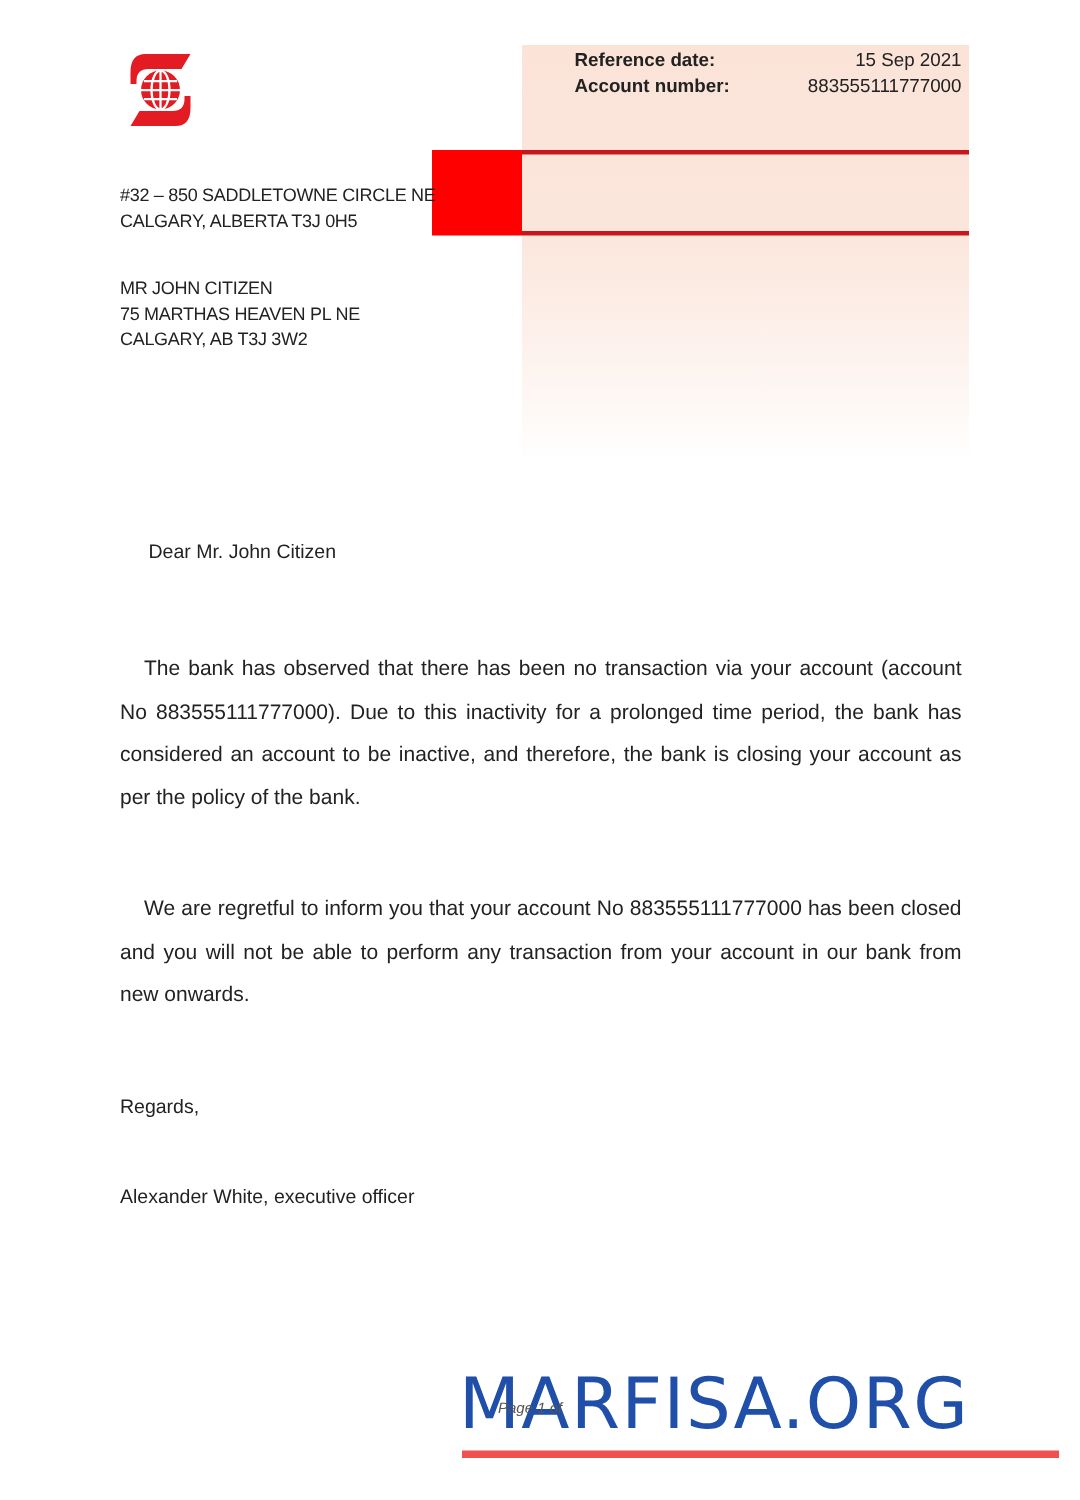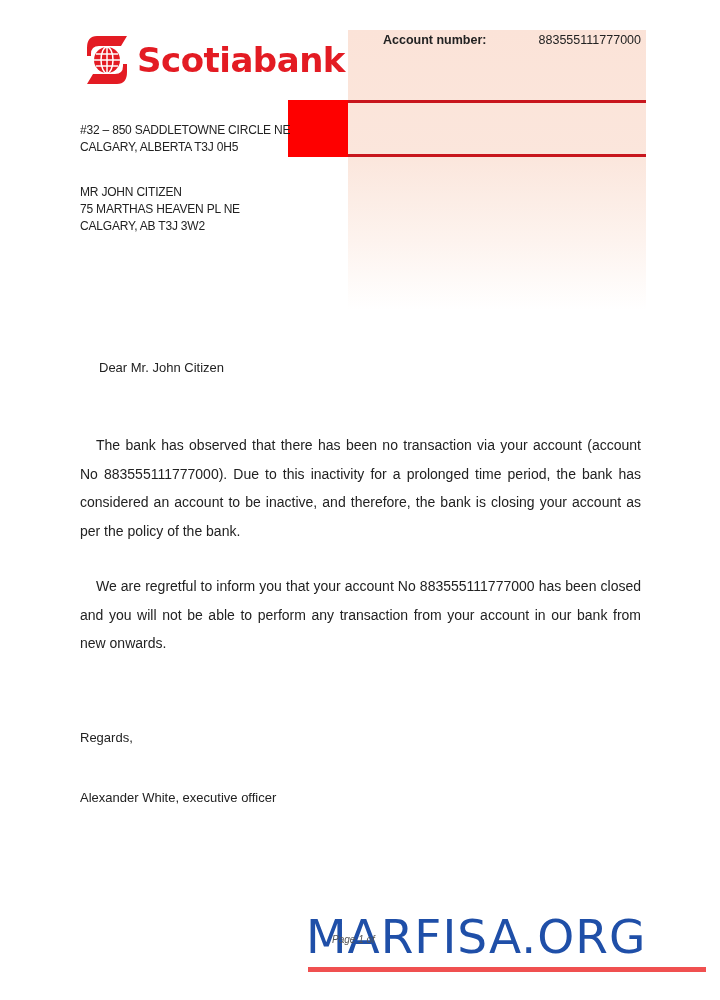--- a/index.html
+++ b/index.html
@@ -25,21 +25,21 @@
     .red-line { position: absolute; left: 348px; width: 298px; height: 3px; background: #c8161d; }
     .red-line.top { top: 100px; }
     .red-line.bottom { top: 154px; }
     .addr { position: absolute; left: 80px; font-size: 12px; line-height: 17px; color: #222; letter-spacing: -0.2px; }
     .addr.sender { top: 122px; }
     .addr.recipient { top: 184px; font-weight: normal; }
     .text { position: absolute; left: 80px; width: 561px; font-size: 14px; color: #222; }
     .salutation { position: absolute; left: 99px; top: 360px; font-size: 13px; color: #222; }
     .para { line-height: 28.5px; text-align: justify; text-indent: 16px; margin: 0; }
     .p1 { top: 431px; }
-    .p2 { top: 572px; }
+    .p2 { top: 591px; }
     .regards { position: absolute; left: 80px; top: 730px; font-size: 13px; }
     .signature { position: absolute; left: 80px; top: 790px; font-size: 13px; }
     .footer-page { position: absolute; left: 332px; top: 934px; font-size: 10px; color: #555; font-style: italic; }
     .watermark {
       position: absolute; left: 306px; top: 912px; font-family: "DejaVu Sans", sans-serif;
       font-size: 47px; color: #1f4fa8; letter-spacing: 1px; line-height: 50px; text-align: center;
     }
     .watermark-underline { position: absolute; left: 308px; top: 967px; width: 398px; height: 5px; background: #f05050; }
   </style>
 </head>
@@ -53,24 +53,27 @@
     <path d="M34 50 L4 50 L10 40 L32 40 Q40 40 40 32 L40 30 L44 30 L44 38 Q44 50 34 50 Z" fill="#e31b23"></path>
     <circle cx="24" cy="26" r="13" fill="#e31b23"></circle>
     <g stroke="#fff" stroke-width="1.5" fill="none">
       <ellipse cx="24" cy="26" rx="6" ry="13"></ellipse>
       <line x1="24" y1="13" x2="24" y2="39"></line>
       <line x1="11" y1="26" x2="37" y2="26"></line>
       <line x1="13" y1="20" x2="35" y2="20"></line>
       <line x1="13" y1="32" x2="35" y2="32"></line>
     </g>
   </svg>
-  <span class="logo-text">Scotiabank</span>
 </div>
 
 <div class="meta">
+  <div class="meta-row">
+    <span class="meta-label">Reference date:</span>
+    <span class="meta-value">15 Sep 2021</span>
+  </div>
   <div class="meta-row">
     <span class="meta-label">Account number:</span>
     <span class="meta-value">883555111777000</span>
   </div>
 </div>
 
 <div class="red-block"></div>
 <div class="red-line top"></div>
 <div class="red-line bottom"></div>
 

